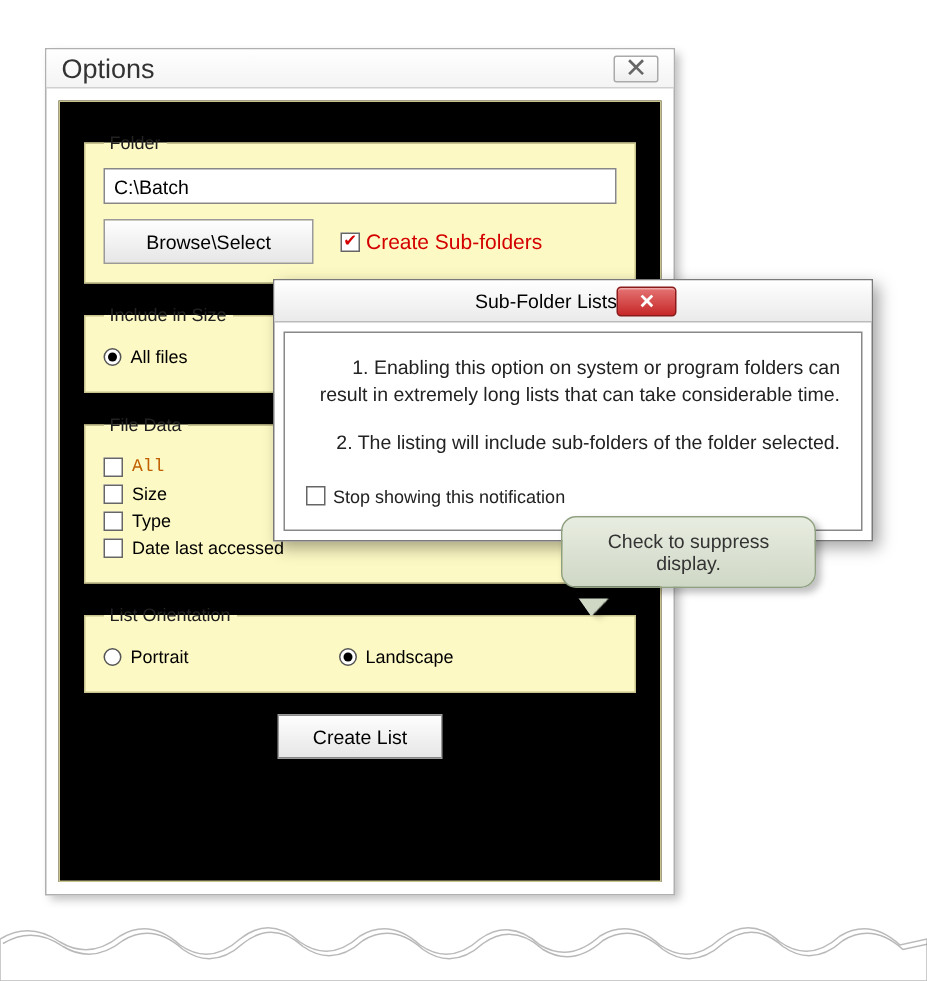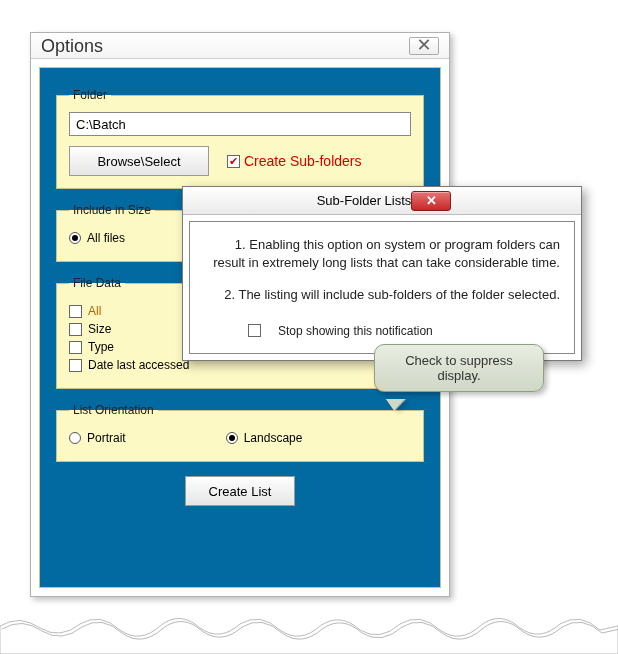--- a/index.html
+++ b/index.html
@@ -44,21 +44,21 @@
     background: linear-gradient(#fff,#eee);
     color: #666;
     text-align: center;
     line-height: 14px;
     cursor: pointer;
   }
   .options-body {
     position: absolute;
     left: 8px; right: 8px; top: 34px; bottom: 8px;
     border: 1px solid #c8c28c;
-    background: #0369a1;
+    background: #000000;
     padding: 10px 16px 12px 16px;
   }
 
   fieldset.group {
     border: 1px solid #c8c28c;
     margin: 10px 0 14px 0;
     padding: 10px 12px 12px 12px;
     background: #fdf9c4;
   }
   fieldset.group > legend {
@@ -129,21 +129,21 @@
   }
   .radio-row, .check-row {
     display: flex; align-items: center; gap: 6px;
     margin: 4px 0;
     cursor: pointer;
     font-size: 12px;
   }
   .orientation-row {
     display: flex; gap: 100px;
   }
-  .all-accent { color: #c06000; }
+  .all-accent { color: #c06000; font-family: Liberation Mono, monospace; }
 
   .create-btn {
     display: block;
     margin: 6px auto 0 auto;
     width: 110px;
     height: 30px;
     background: linear-gradient(#fefefe,#e6e6e6);
     border: 1px solid #9a9a9a;
     cursor: pointer;
     font-size: 13px;
@@ -200,24 +200,23 @@
   .ok-btn {
     width: 100px;
     height: 36px;
     font-size: 16px;
     background: linear-gradient(#fefefe,#e6e6e6);
     border: 1px solid #6a6a6a;
     box-shadow: 0 0 0 2px rgba(80,120,200,0.15);
     cursor: pointer;
   }
   .stop-row {
-    display: flex; align-items: center; gap: 17px;
+    display: flex; align-items: center; gap: 5px;
     cursor: pointer;
     font-size: 12px;
-    margin-left: 44px;
   }
 
   
   .callout {
     position: absolute;
     left: 374px;
     top: 344px;
     width: 170px;
     padding: 8px 10px;
     border: 1px solid #8fa080;

